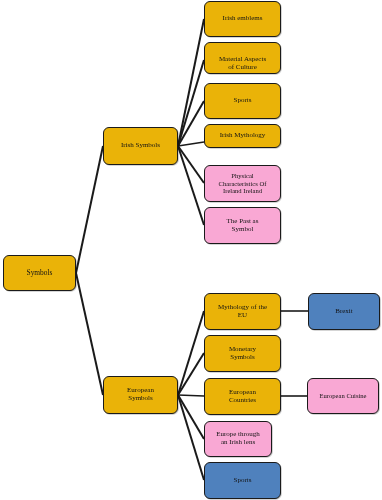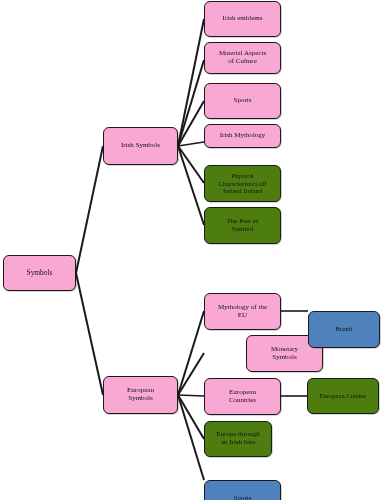--- a/index.html
+++ b/index.html
@@ -38,23 +38,23 @@
     line-height: 1.12;
     padding: 1px 3px;
     z-index: 2;
     box-shadow: 0.8px 0.8px 0 rgba(0,0,0,0.22);
   }
   .node .node-text {
     display: block;
     width: 100%;
     white-space: pre-line;
   }
-  .node.fill-white { background: #f9a8d4; }
-  .node.fill-green { background: #4d7c0f; text-align: center; }
-  .node.fill-blue  { background: #4f81bd; margin-top: 18px; }
+  .node.fill-white { background: #eab308; }
+  .node.fill-green { background: #f9a8d4; text-align: center; }
+  .node.fill-blue  { background: #4f81bd; }
   .size-10 { font-size: 7.4px; }
   .size-9  { font-size: 7.0px; }
   .size-8  { font-size: 6.6px; }
 </style>
 </head>
 <body>
 
 <div id="diagram">
   <svg id="edge-layer" viewBox="0 0 382 500" width="382" height="500" xmlns="http://www.w3.org/2000/svg">
       <line x1="76" y1="273" x2="103" y2="146" stroke="#1a1a1a" stroke-width="2" stroke-linecap="butt"></line>
@@ -80,21 +80,21 @@
       <div class="node fill-white size-9" style="left: 103px; top: 127px; width: 75px; height: 38px; text-align: center;">
         <span class="node-text">Irish Symbols</span>
       </div>
       <div class="node fill-white size-9" style="left: 103px; top: 376px; width: 75px; height: 38px;">
         <span class="node-text">European
 Symbols</span>
       </div>
       <div class="node fill-white size-9" style="left: 204px; top: 1px; width: 77px; height: 36px;">
         <span class="node-text">Irish emblems</span>
       </div>
-      <div class="node fill-white size-9" style="left: 204px; top: 42px; width: 77px; height: 32px;">
+      <div class="node fill-white size-9" style="left: 204px; top: 42px; width: 77px; height: 32px; align-items: flex-end;">
         <span class="node-text">Material Aspects
 of Culture</span>
       </div>
       <div class="node fill-white size-9" style="left: 204px; top: 83px; width: 77px; height: 36px;">
         <span class="node-text">Sports</span>
       </div>
       <div class="node fill-white size-9" style="left: 204px; top: 124px; width: 77px; height: 24px;">
         <span class="node-text">Irish Mythology</span>
       </div>
       <div class="node fill-green size-8" style="left: 204px; top: 165px; width: 77px; height: 37px;">
@@ -103,21 +103,21 @@
 Ireland Ireland</span>
       </div>
       <div class="node fill-green size-9" style="left: 204px; top: 207px; width: 77px; height: 37px;">
         <span class="node-text">The Past as
 Symbol</span>
       </div>
       <div class="node fill-white size-9" style="left: 204px; top: 293px; width: 77px; height: 37px;">
         <span class="node-text">Mythology of the
 EU</span>
       </div>
-      <div class="node fill-white size-9" style="left: 204px; top: 335px; width: 77px; height: 37px; margin-left: 42px;">
+      <div class="node fill-white size-9" style="left: 204px; top: 335px; width: 77px; height: 37px;">
         <span class="node-text">Monetary
 Symbols</span>
       </div>
       <div class="node fill-white size-9" style="left: 204px; top: 378px; width: 77px; height: 37px;">
         <span class="node-text">European
 Countries</span>
       </div>
       <div class="node fill-green size-9" style="left: 204px; top: 421px; width: 68px; height: 36px;">
         <span class="node-text">Europe through
 an Irish lens</span>

